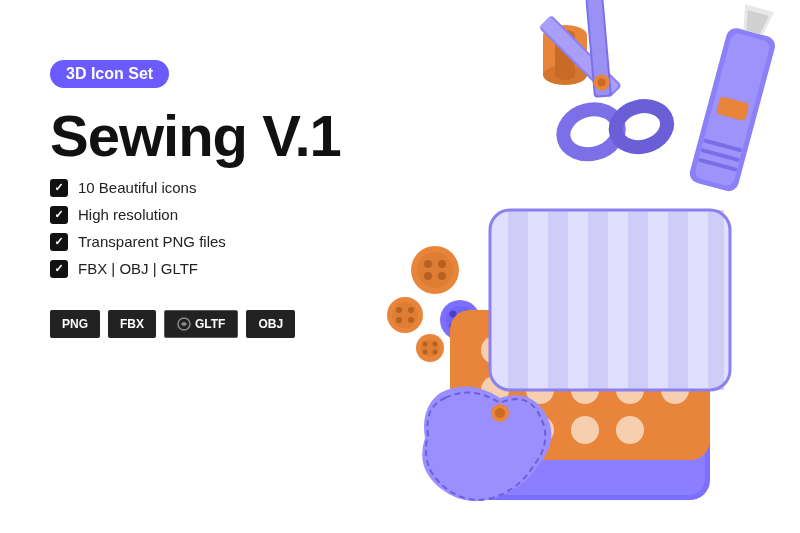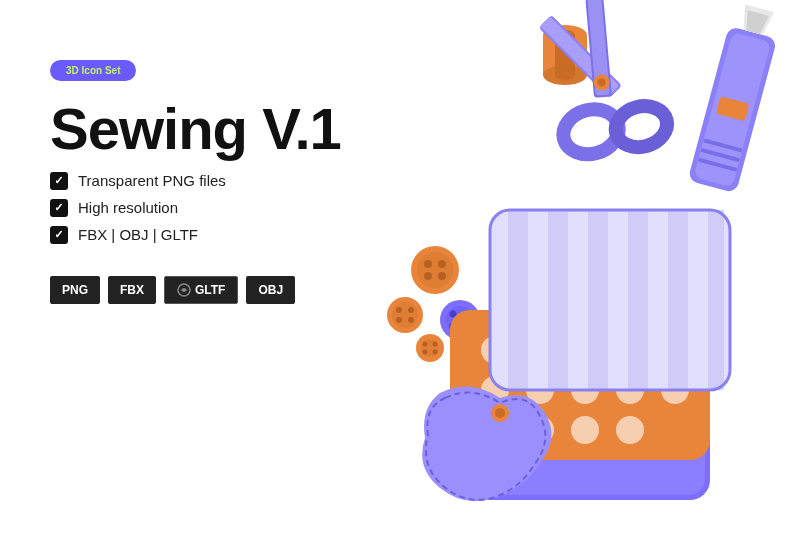--- a/index.html
+++ b/index.html
@@ -23,24 +23,24 @@
     .left-panel {
       position: absolute;
       left: 50px;
       top: 60px;
       width: 300px;
     }
 
     .badge {
       display: inline-block;
       background: #6B5BFF;
-      color: #bef264;
+      color: #ffffff;
       border-radius: 20px;
       padding: 5px 16px;
-      font-size: 10px;
+      font-size: 16px;
       font-weight: 600;
       margin-bottom: 18px;
     }
 
     .title {
       font-size: 58px;
       font-weight: 900;
       color: #111111;
       line-height: 1.05;
       margin-bottom: 12px;
@@ -177,25 +177,29 @@
 <div class="container">
 
   <div class="left-panel">
     <span class="badge">3D Icon Set</span>
 
     <h1 class="title">Sewing V.1</h1>
 
     <ul class="features">
       <li>
         <span class="check-icon"></span>
-        <span>Transparent PNG files</span>
+        <span>10 Beautiful icons</span>
       </li>
       <li>
         <span class="check-icon"></span>
         <span>High resolution</span>
+      </li>
+      <li>
+        <span class="check-icon"></span>
+        <span>Transparent PNG files</span>
       </li>
       <li>
         <span class="check-icon"></span>
         <span>FBX | OBJ | GLTF</span>
       </li>
     </ul>
 
     <div class="format-badges">
       <span class="format-badge">
         <span>PNG</span>

